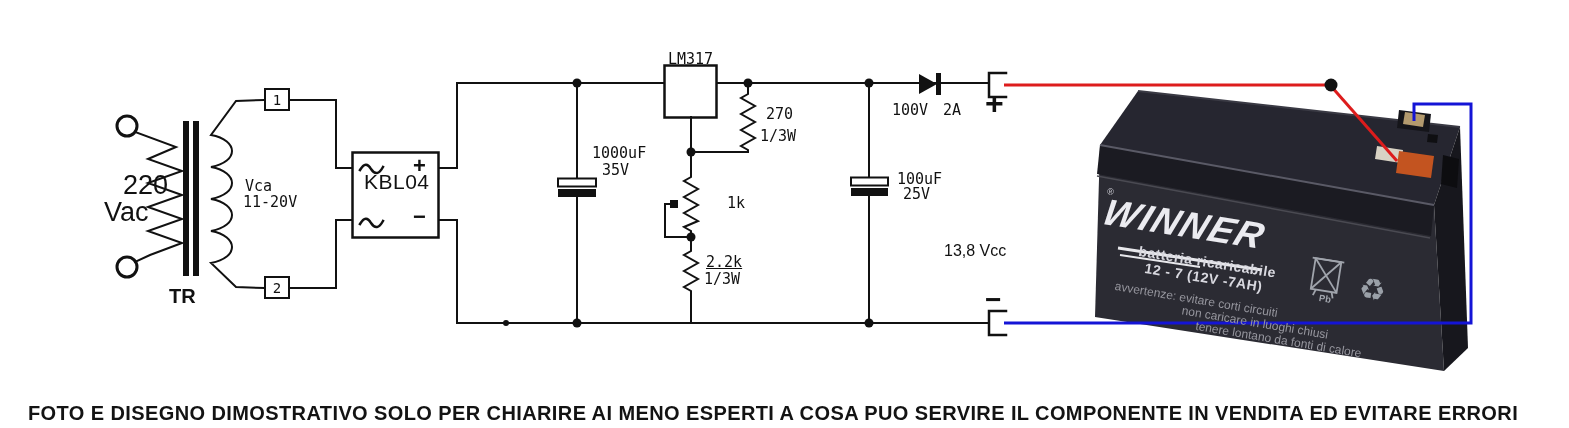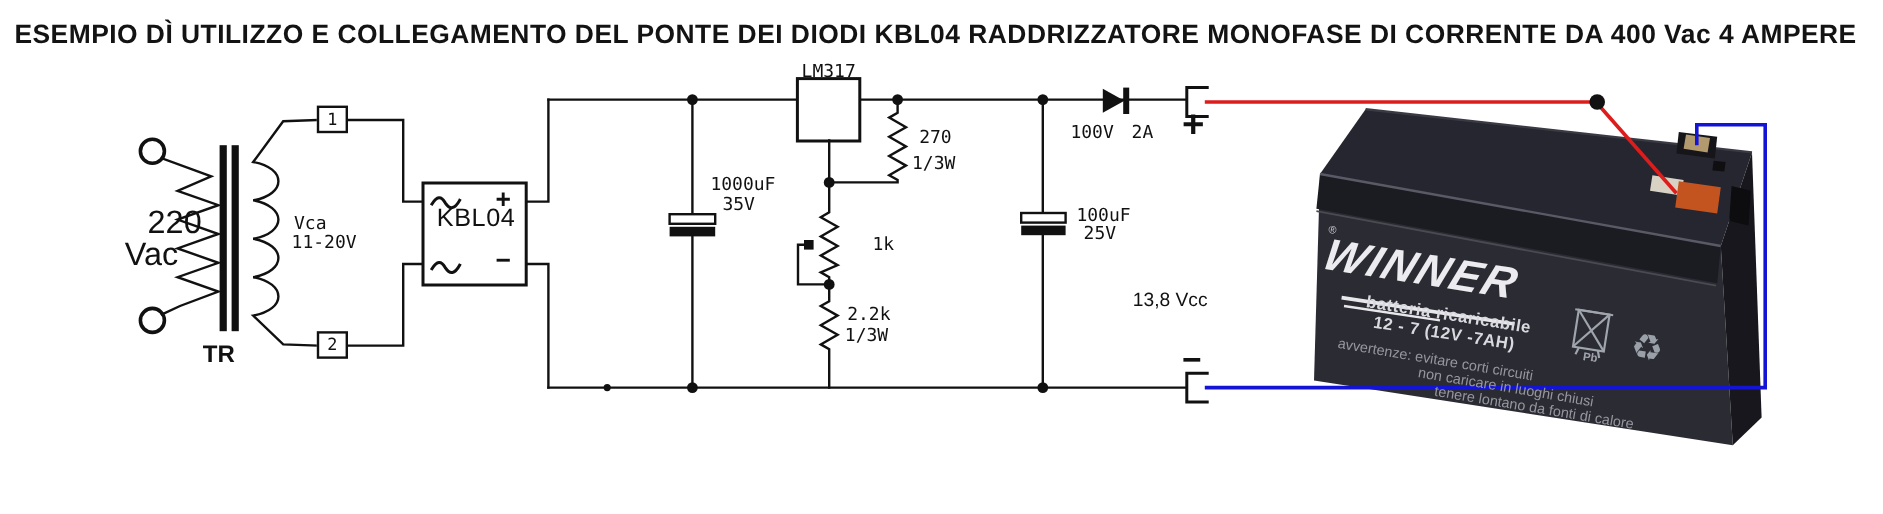--- a/index.html
+++ b/index.html
@@ -142,21 +142,21 @@
     </g>
 
     <g fill="none">
       <line x1="1004" y1="85" x2="1330" y2="85" stroke="#dd1c1c" stroke-width="3"></line>
       <line x1="1330" y1="85" x2="1397" y2="161" stroke="#dd1c1c" stroke-width="3"></line>
       <circle cx="1331" cy="85" r="6.5" fill="#111"></circle>
       <polyline points="1004,323 1471,323 1471,104 1414,104 1414,121" stroke="#1414d6" stroke-width="3"></polyline>
     </g>
   </svg>
 
-  <div class="abs headline" style="left:12px;top:16px;">ESEMPIO DÌ UTILIZZO E COLLEGAMENTO DEL PONTE DEI DIODI KBL04 RADDRIZZATORE MONOFASE DI CORRENTE DA 400 Vac 4 AMPERE</div>
+  <div class="abs footline" style="left:28px;top:402px;">FOTO E DISEGNO DIMOSTRATIVO SOLO PER CHIARIRE AI MENO ESPERTI A COSA PUO SERVIRE IL COMPONENTE IN VENDITA ED EVITARE ERRORI</div>
 
   <div class="abs big" style="left:123px;top:170px;">220</div>
   <div class="abs big" style="left:104px;top:197px;">Vac</div>
   <div class="abs trlbl" style="left:169px;top:285px;">TR</div>
   <div class="termbox" style="left:264px;top:88px;">
       <span>1</span>
     </div>
   <div class="termbox" style="left:264px;top:276px;">
       <span>2</span>
     </div>
@@ -166,21 +166,21 @@
   <div class="abs kbl" style="left:364px;top:170px;">KBL04</div>
   <div class="abs sign-s" style="left:413px;top:153px;">+</div>
   <div class="abs sign-s" style="left:413px;top:204px;">−</div>
 
   <div class="abs mono" style="left:668px;top:50px;">LM317</div>
   <div class="abs mono" style="left:592px;top:144px;">1000uF</div>
   <div class="abs mono" style="left:602px;top:161px;">35V</div>
   <div class="abs mono" style="left:766px;top:105px;">270</div>
   <div class="abs mono" style="left:760px;top:127px;">1/3W</div>
   <div class="abs mono" style="left:707px;top:194px;margin-left:20px;">1k</div>
-  <div class="abs mono" style="left:706px;top:253px;">2.2k</div>
+  <div class="abs mono" style="left:706px;top:253px;text-decoration:underline;">2.2k</div>
   <div class="abs mono" style="left:704px;top:270px;">1/3W</div>
   <div class="abs mono" style="left:897px;top:170px;">100uF</div>
   <div class="abs mono" style="left:903px;top:185px;">25V</div>
   <div class="abs mono" style="left:892px;top:101px;">100V</div>
   <div class="abs mono" style="left:943px;top:101px;">2A</div>
 
   <div class="abs sign-b" style="left:985px;top:85px;">+</div>
   <div class="abs minus-b" style="left:985px;top:284px;">−</div>
   <div class="abs vout" style="left:944px;top:242px;">13,8 Vcc</div>
 

